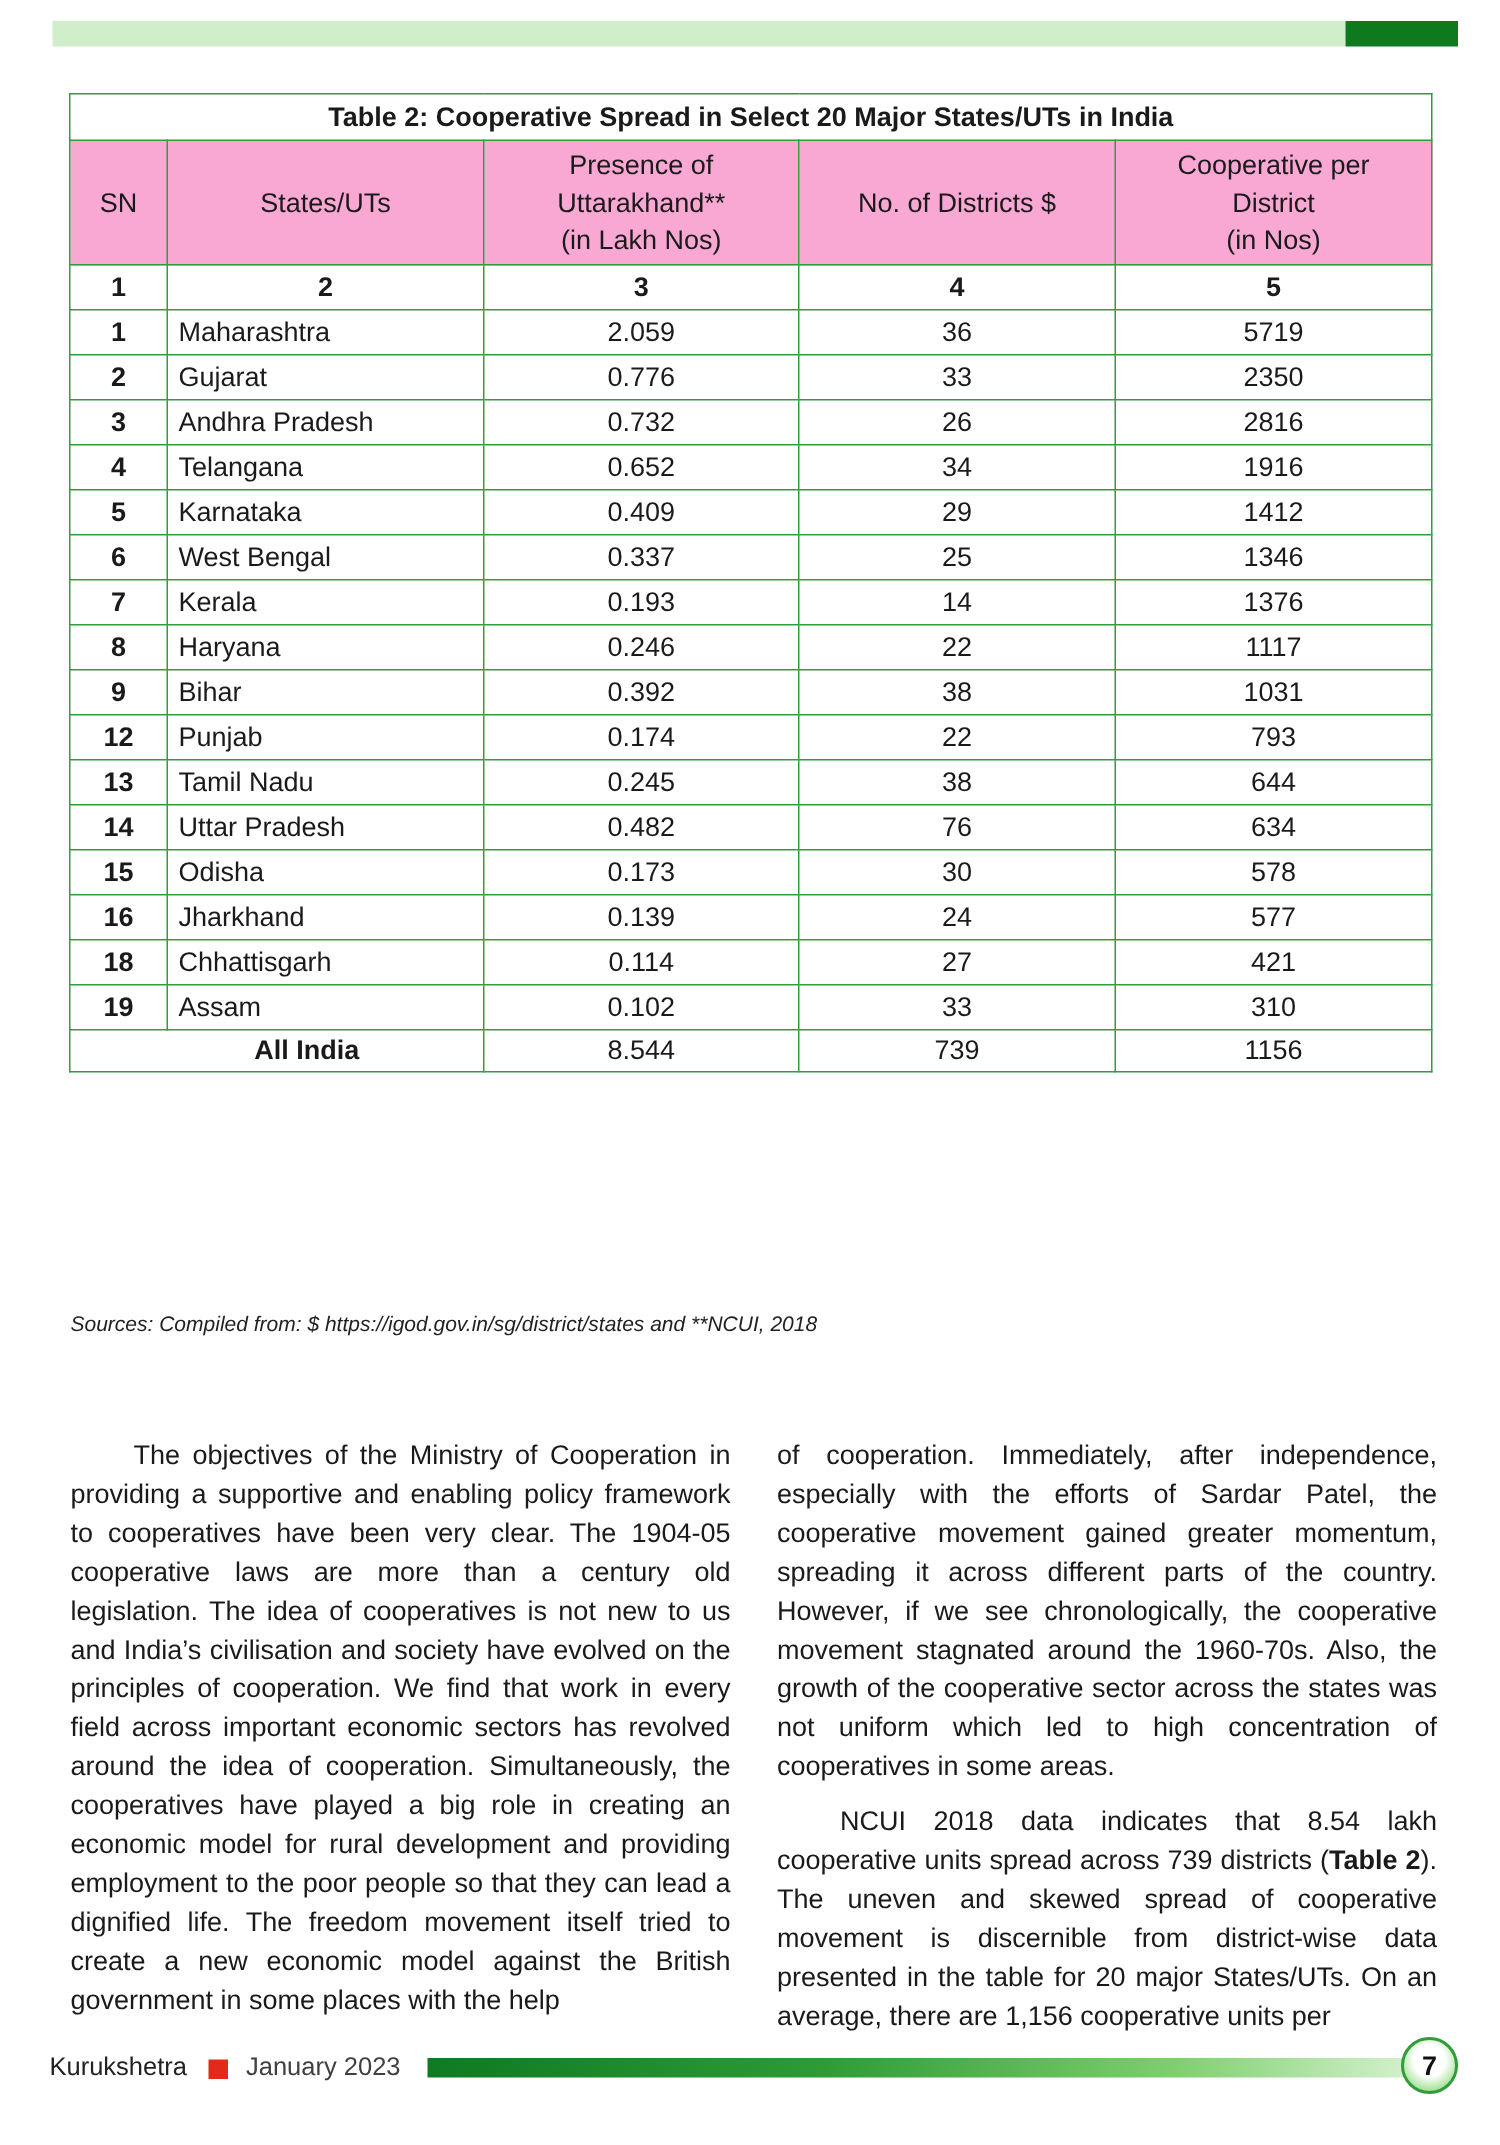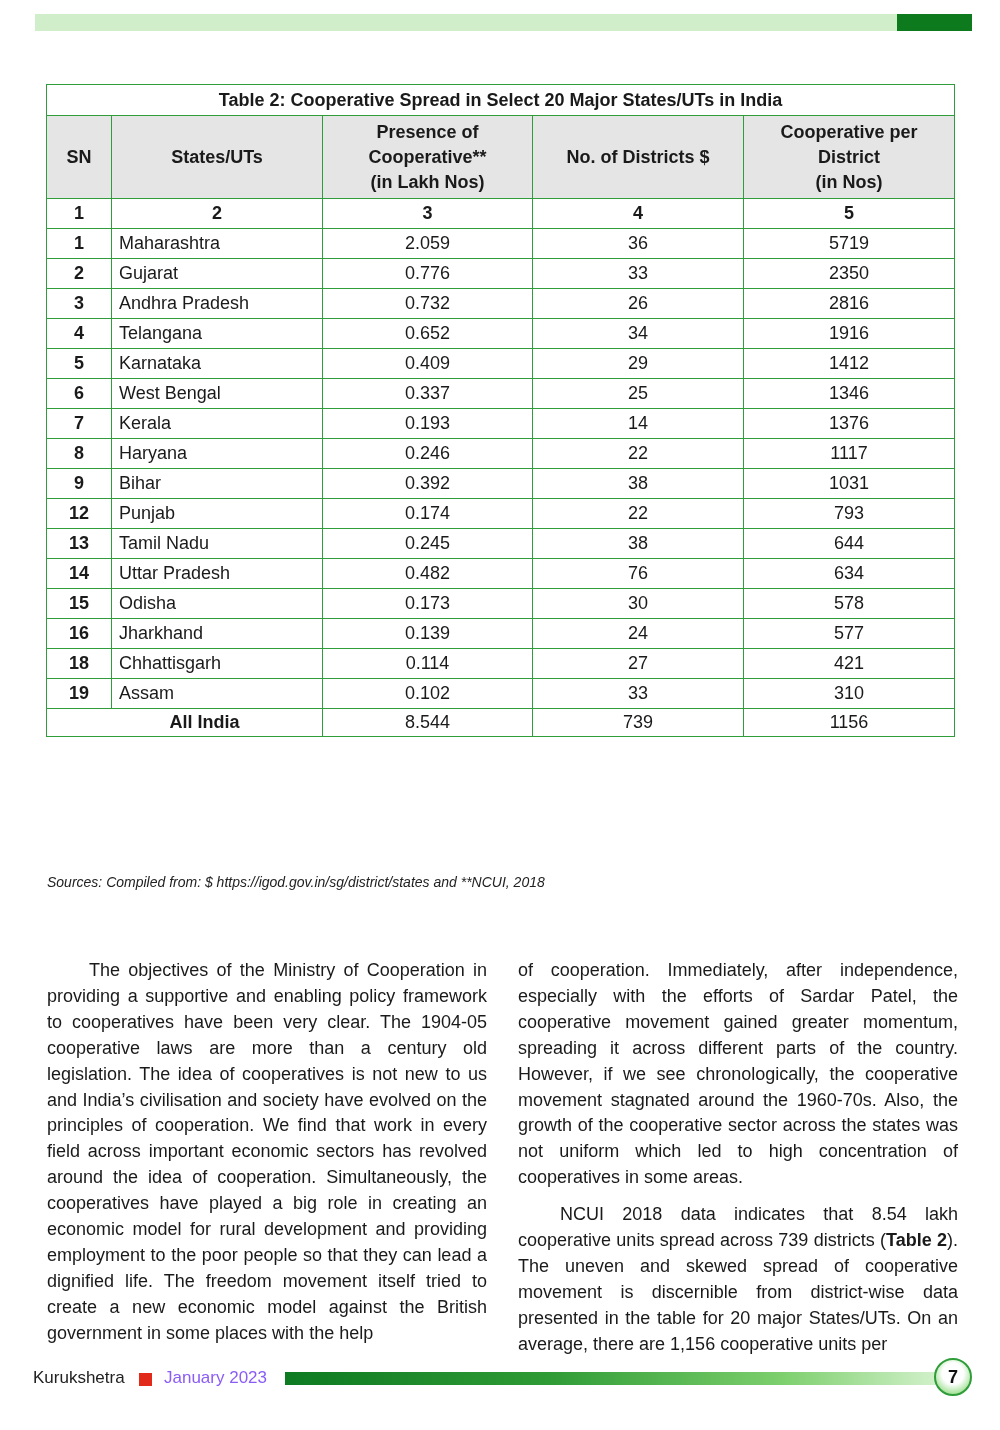--- a/index.html
+++ b/index.html
@@ -2,44 +2,44 @@
 <html><head>
 <meta charset="utf-8">
 <style>
   html, body { margin: 0; padding: 0; background: #ffffff; }
   body { width: 1000px; height: 1430px; position: relative; overflow: hidden;
          font-family: "Liberation Sans", "DejaVu Sans", sans-serif; color: #1a1a1a; }
   .top-bar { position: absolute; left: 35px; top: 14px; width: 862px; height: 17px; background: #cfeec9; }
   .top-block { position: absolute; left: 897px; top: 14px; width: 75px; height: 17px; background: #0d7a1e; }
 
   .table-wrap { position: absolute; left: 46px; top: 62px; width: 908px; }
-  table { border-collapse: collapse; width: 908px; table-layout: fixed; margin-top: 22px; }
+  table { border-collapse: collapse; width: 908px; table-layout: fixed; }
   td, th { border: 1.5px solid #2e9d3a; padding: 0; font-size: 18px; }
   .caption-cell { height: 30px; text-align: center; font-weight: bold; font-size: 18px; background: #ffffff; }
-  .hdr th { background: #e5e5e5; font-weight: bold; height: 82px; line-height: 25px; text-align: center; font-size: 18px; }
+  .hdr th { background: #f9a8d4; font-weight: normal; height: 82px; line-height: 25px; text-align: center; font-size: 18px; }
   .num-row td { height: 29px; text-align: center; font-weight: bold; }
   .data-row td { height: 29px; text-align: center; }
   .data-row td.sn { font-weight: bold; }
   .data-row td.state { text-align: left; padding-left: 7px; }
   .total-row td { height: 27px; text-align: center; }
   .total-row td.label { font-weight: bold; padding-left: 40px; }
 
   .sources { position: absolute; left: 47px; top: 874px; font-size: 14px; font-style: italic; color: #222; }
 
   .col { position: absolute; top: 924px; width: 440px; font-size: 18px; line-height: 25.9px; text-align: justify; margin-top: 34px; }
   .col p { margin: 0; }
   .col-left { left: 47px; }
   .col-right { left: 518px; }
   .indent { text-indent: 42px; }
   .para-gap { margin-top: 11px !important; }
 
   .footer { position: absolute; left: 33px; top: 1366px; width: 950px; height: 26px; }
   .footer-mag { position: absolute; left: 0; top: 2px; font-size: 17px; color: #222; }
   .footer-sq { position: absolute; left: 106px; top: 7px; width: 13px; height: 13px; background: #e12a1a; }
-  .footer-date { position: absolute; left: 131px; top: 2px; font-size: 17px; color: #8b5cf6; }
+  .footer-date { position: absolute; left: 131px; top: 2px; font-size: 17px; color: #404040; }
   .footer-bar { position: absolute; left: 252px; top: 6px; width: 660px; height: 13px;
                 background: linear-gradient(to right, #0e7a22 0%, #2f9b35 40%, #7ccf6c 75%, #d6f2cf 100%); }
   .page-num { position: absolute; left: 901px; top: -8px; width: 34px; height: 34px; border-radius: 50%;
               background: radial-gradient(circle at 50% 40%, #ffffff 40%, #a8e39b 75%, #3aa83e 100%);
               border: 2px solid #2e9d3a; text-align: center; line-height: 34px; font-weight: bold; font-size: 18px; color: #111; }
 </style>
 </head>
 <body>
 
 <div class="top-bar"></div>
@@ -56,21 +56,21 @@
     </colgroup>
     <thead>
       <tr>
         <td colspan="5" class="caption-cell">Table 2: Cooperative Spread in Select 20 Major States/UTs in India</td>
       </tr>
       <tr class="hdr">
         <th>SN</th>
         <th>States/UTs</th>
         <th>
           <div>Presence of</div>
-          <div>Cooperative**</div>
+          <div>Uttarakhand**</div>
           <div>(in Lakh Nos)</div>
         </th>
         <th>No. of Districts $</th>
         <th>
           <div>Cooperative per</div>
           <div>District</div>
           <div>(in Nos)</div>
         </th>
       </tr>
       <tr class="num-row">

